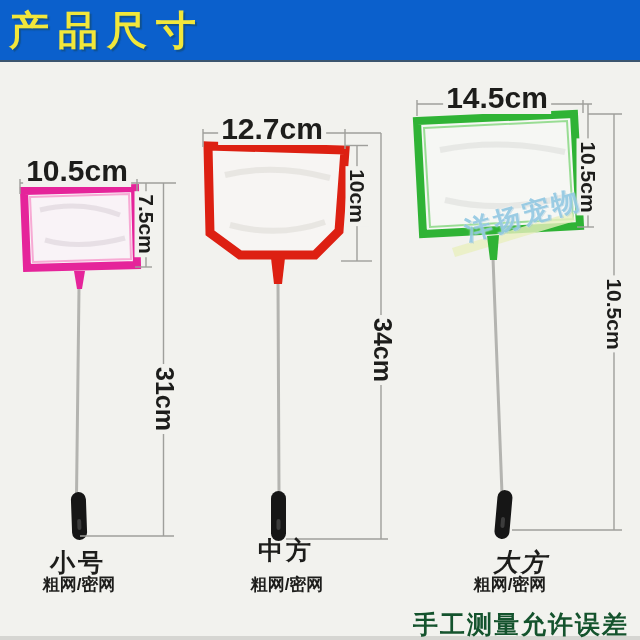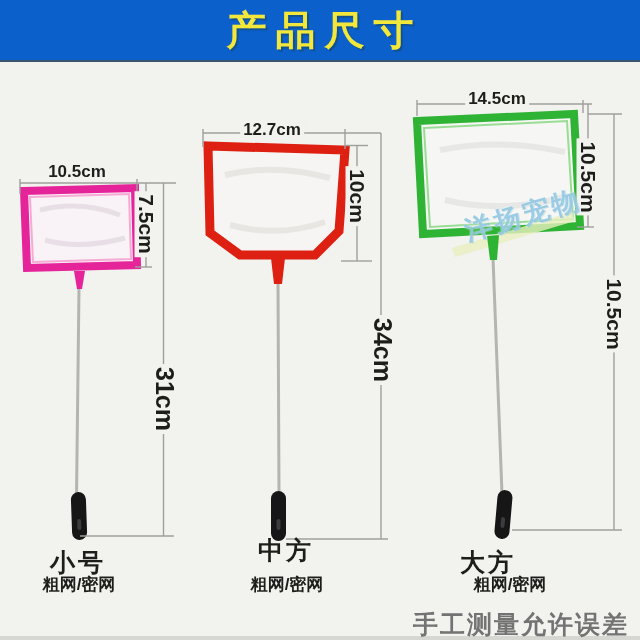--- a/index.html
+++ b/index.html
@@ -4,51 +4,51 @@
 <style>
   html,body{margin:0;padding:0;}
   body{
     width:640px;height:640px;position:relative;overflow:hidden;
     background:#f2f2ee;
     font-family:"Liberation Sans","DejaVu Sans",sans-serif;
   }
   .banner{
     position:absolute;top:0;left:0;width:640px;height:62px;
     background:#0b60cc;border-bottom:2px solid #3b556e;
-    display:flex;align-items:center;justify-content:center;box-sizing:border-box;
+    display:flex;align-items:center;box-sizing:border-box;
     z-index:2;
   }
   .banner-title{
     color:#f2e73a;font-size:40px;font-weight:bold;letter-spacing:9px;padding-left:9px;
     text-shadow:2px 2px 1px rgba(30,50,10,0.3);
   }
   svg.scene{position:absolute;left:0;top:0;z-index:1;}
   .lbl{
     position:absolute;z-index:3;white-space:nowrap;font-weight:bold;color:#1d1d1b;
     transform:translate(-50%,-50%);background:#f2f2ee;line-height:1;padding:1px 3px;
   }
   .lbl.vert{transform:translate(-50%,-50%) rotate(90deg);}
-  .dim-top{font-size:17px;}
+  .dim-top{font-size:30px;}
   .dim-v{font-size:21px;}
   .dim-len{font-size:25px;}
   .name{font-size:25px;background:none;letter-spacing:3px;}
   .sub{font-size:17px;background:none;}
   .watermark{
     position:absolute;z-index:4;white-space:nowrap;
     transform:translate(-50%,-50%) rotate(-16deg);
     font-size:27px;font-weight:bold;letter-spacing:3px;
     color:rgba(125,190,220,0.75);
     text-shadow:0 0 2px rgba(255,255,255,0.85), 1px 1px 0 rgba(110,170,200,0.35);
     background:none;
   }
   .footer{
     position:absolute;z-index:3;white-space:nowrap;
     transform:translate(-50%,-50%);
     font-family:"Liberation Serif","DejaVu Serif",serif;
-    font-size:25px;font-weight:bold;color:#737373;letter-spacing:2px;
+    font-size:25px;font-weight:bold;color:#14532d;letter-spacing:2px;
   }
   .bottom-strip{position:absolute;left:0;bottom:0;width:640px;height:4px;background:#d6d6d2;z-index:2;}
 </style>
 </head>
 <body>
 
 <div class="banner">
   <div class="banner-title">产品尺寸</div>
 </div>
 
@@ -132,20 +132,20 @@
 <span class="lbl vert dim-len" style="left:382px;top:350px;">34cm</span>
 
 <span class="lbl dim-top" style="left:497px;top:98px;">14.5cm</span>
 <span class="lbl vert dim-v" style="left:588px;top:177px;">10.5cm</span>
 <span class="lbl vert dim-v" style="left:614px;top:314px;">10.5cm</span>
 
 <span class="lbl name" style="left:78px;top:562px;">小号</span>
 <span class="lbl sub" style="left:79px;top:584px;">粗网/密网</span>
 <span class="lbl name" style="left:286px;top:550px;">中方</span>
 <span class="lbl sub" style="left:287px;top:584px;">粗网/密网</span>
-<span class="lbl name" style="left:488px;top:562px;">大方</span>
+<span class="lbl name" style="left:521px;top:562px;font-style:italic;">大方</span>
 <span class="lbl sub" style="left:510px;top:584px;">粗网/密网</span>
 
 <span class="watermark" style="left:523px;top:215px;">洋扬宠物</span>
 
 <span class="footer" style="left:521px;top:624px;">手工测量允许误差</span>
 
 <div class="bottom-strip"></div>
 
 </body></html>

